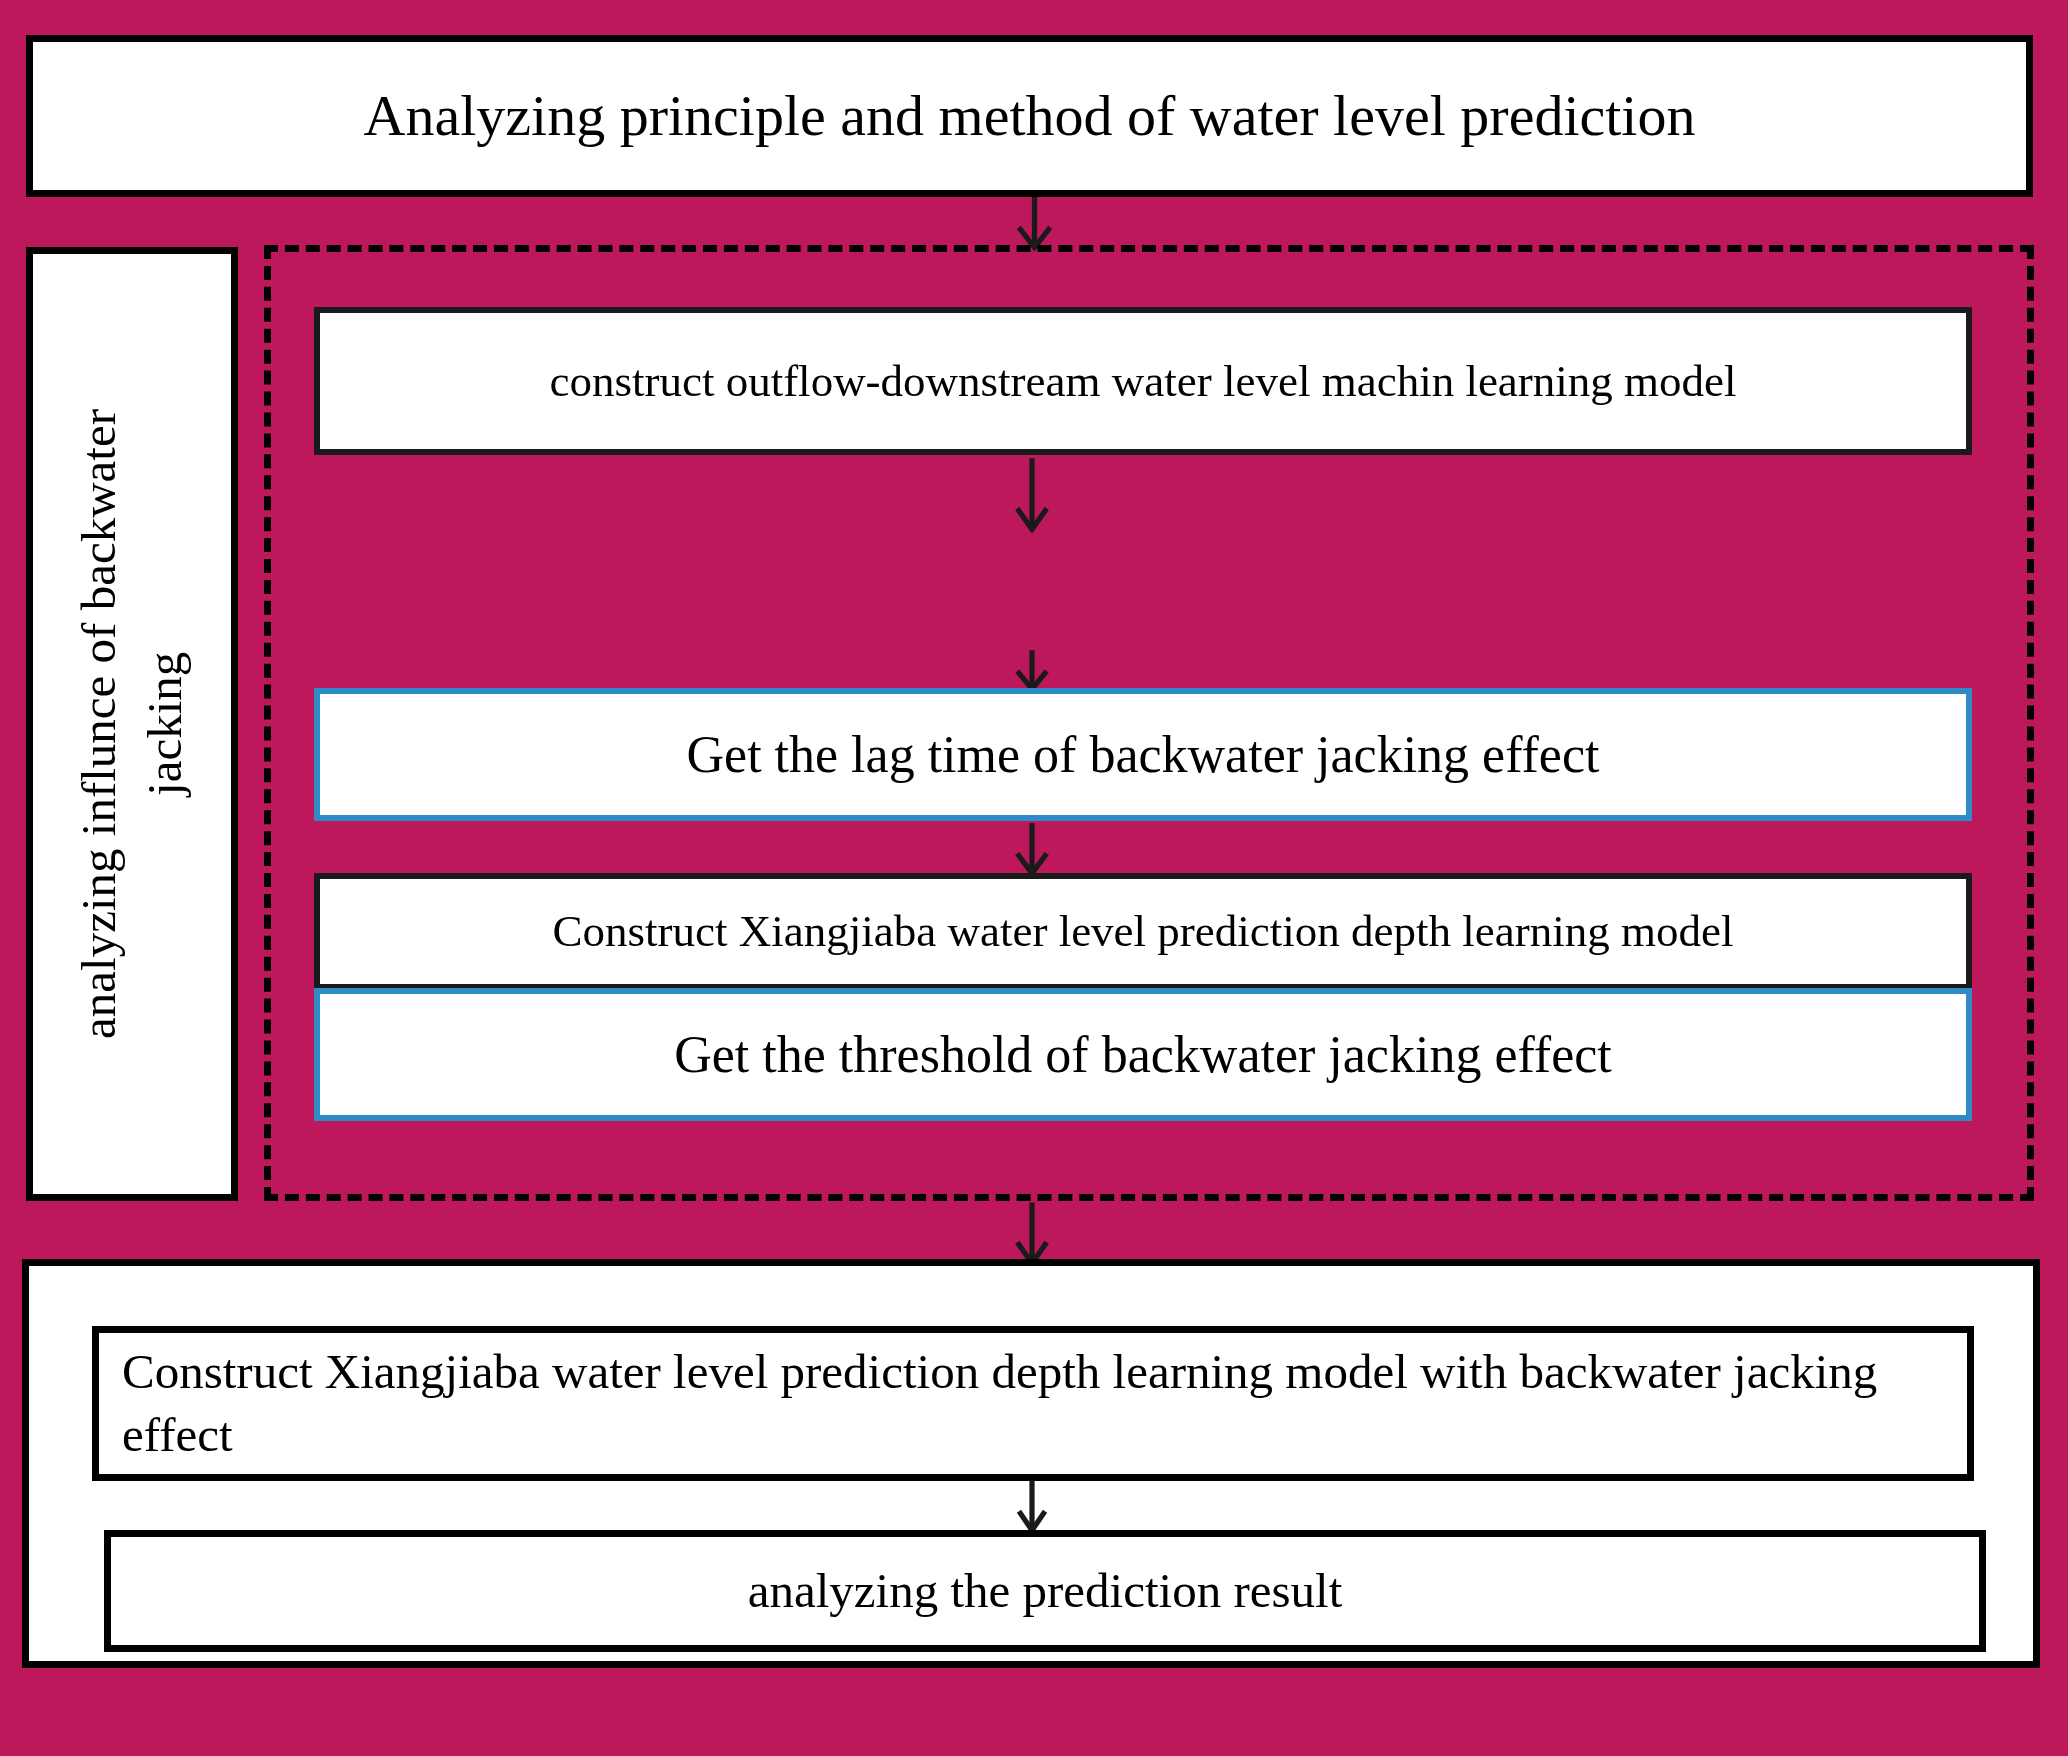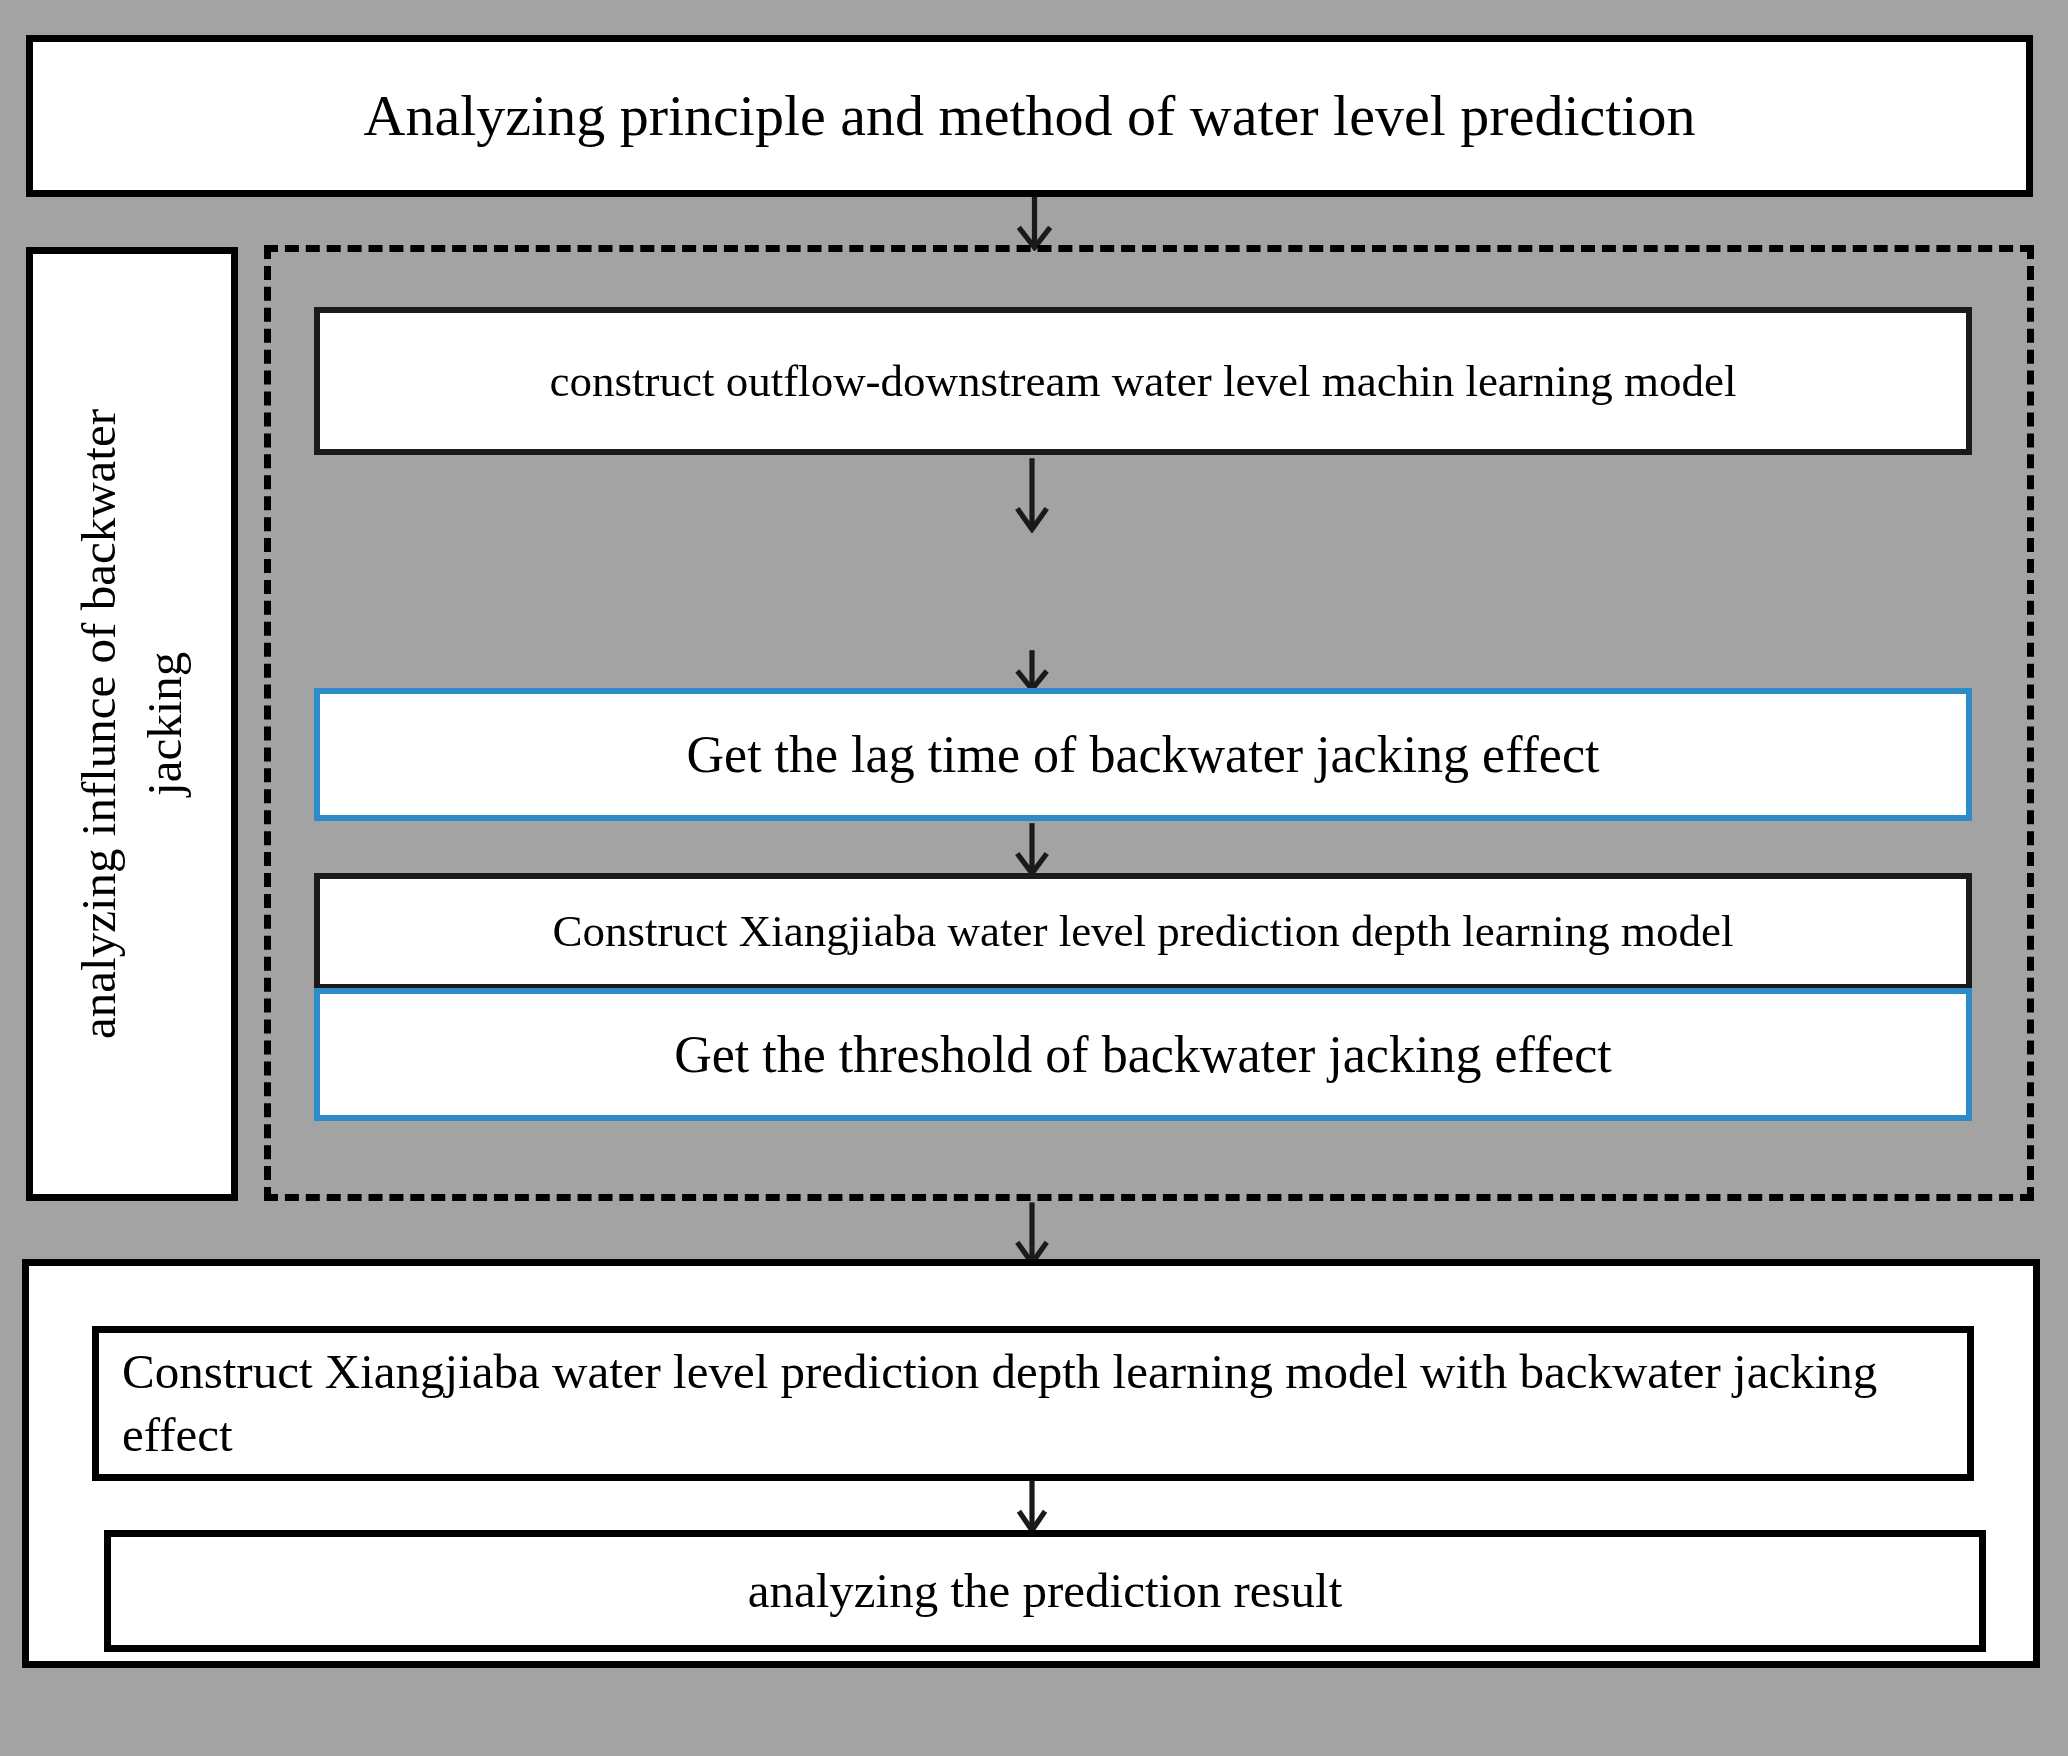--- a/index.html
+++ b/index.html
@@ -7,21 +7,21 @@
     padding: 0;
     background: #ffffff;
   }
   body {
     font-family: "Liberation Serif", "DejaVu Serif", serif;
   }
   #canvas {
     position: relative;
     width: 2068px;
     height: 1756px;
-    background: #a3a3a3;
+    background: #be185d;
     overflow: hidden;
   }
 
   
   .box {
     position: absolute;
     box-sizing: border-box;
     background: #ffffff;
     display: flex;
     align-items: center;

